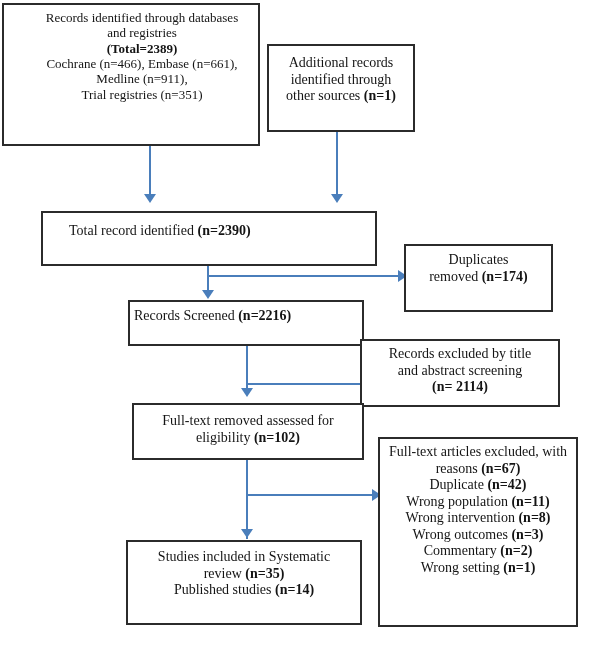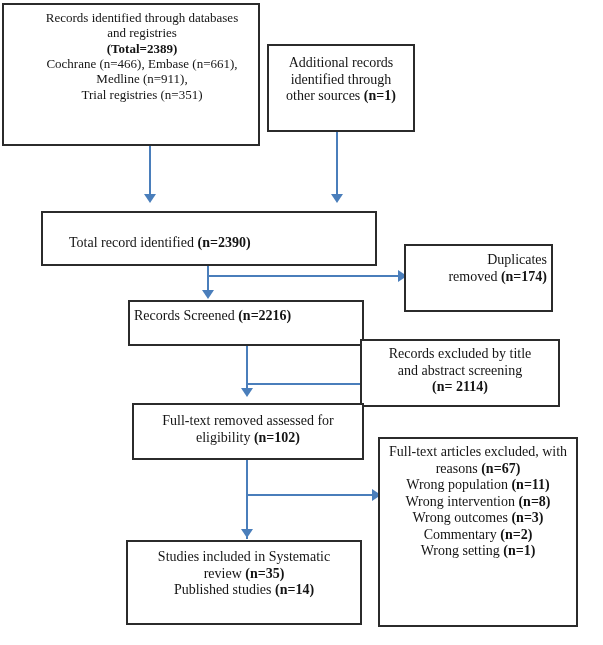--- a/index.html
+++ b/index.html
@@ -81,30 +81,30 @@
     <span class="ln">identified through</span>
     <span class="ln"><span>other sources </span><b>(n=1)</b></span>
   </div>
 
   <div class="vline" style="left:149px; top:146px; height:51px;"></div>
   <div class="arrow-down" style="left:144px; top:194px;"></div>
 
   <div class="vline" style="left:336px; top:132px; height:65px;"></div>
   <div class="arrow-down" style="left:331px; top:194px;"></div>
 
-  <div class="box left-align" style="left:41px; top:211px; width:336px; height:55px; padding-left:26px; padding-top:22px;">
+  <div class="box left-align" style="left:41px; top:211px; width:336px; height:55px; padding-left:26px; padding-top:10px;">
     <span class="ln"><span>Total record identified  </span><b>(n=2390)</b></span>
   </div>
 
   <div class="vline" style="left:207px; top:266px; height:27px;"></div>
   <div class="arrow-down" style="left:202px; top:290px;"></div>
   <div class="hline" style="left:207px; top:275px; width:194px;"></div>
   <div class="arrow-right" style="left:398px; top:270px;"></div>
 
-  <div class="box" style="left:404px; top:244px; width:149px; height:68px; padding-top:6px;text-align:right;">
+  <div class="box" style="left:404px; top:244px; width:149px; height:68px; padding-top:6px;">
     <span class="ln">Duplicates</span>
     <span class="ln"><span>removed </span><b>(n=174)</b></span>
   </div>
 
   <div class="box left-align" style="left:128px; top:300px; width:236px; height:46px; padding-top:6px;">
     <span class="ln"><span>Records Screened </span><b>(n=2216)</b></span>
   </div>
 
   <div class="vline" style="left:246px; top:346px; width:2px; height:44px;"></div>
   <div class="arrow-down" style="left:241px; top:388px;"></div>
@@ -125,20 +125,21 @@
   <div class="vline" style="left:246px; top:460px; height:79px;"></div>
   <div class="arrow-down" style="left:241px; top:529px;"></div>
   <div class="hline" style="left:246px; top:532px; width:0px;"></div>
   <div class="hline" style="left:246px; top:533px; width:0;"></div>
   <div class="hline" style="left:246px; top:494px; width:129px;"></div>
   <div class="arrow-right" style="left:372px; top:489px;"></div>
 
   <div class="box" style="left:378px; top:437px; width:200px; height:190px; padding-top:5px;">
     <span class="ln">Full-text articles excluded, with</span>
     <span class="ln"><span>reasons </span><b>(n=67)</b></span>
+    <span class="ln"><span>Duplicate </span><b>(n=42)</b></span>
     <span class="ln"><span>Wrong population </span><b>(n=11)</b></span>
     <span class="ln"><span>Wrong intervention </span><b>(n=8)</b></span>
     <span class="ln"><span>Wrong outcomes </span><b>(n=3)</b></span>
     <span class="ln"><span>Commentary </span><b>(n=2)</b></span>
     <span class="ln"><span>Wrong setting </span><b>(n=1)</b></span>
   </div>
 
   <div class="box" style="left:126px; top:540px; width:236px; height:85px; padding-top:7px;">
     <span class="ln">Studies included in Systematic</span>
     <span class="ln"><span>review </span><b>(n=35)</b></span>

